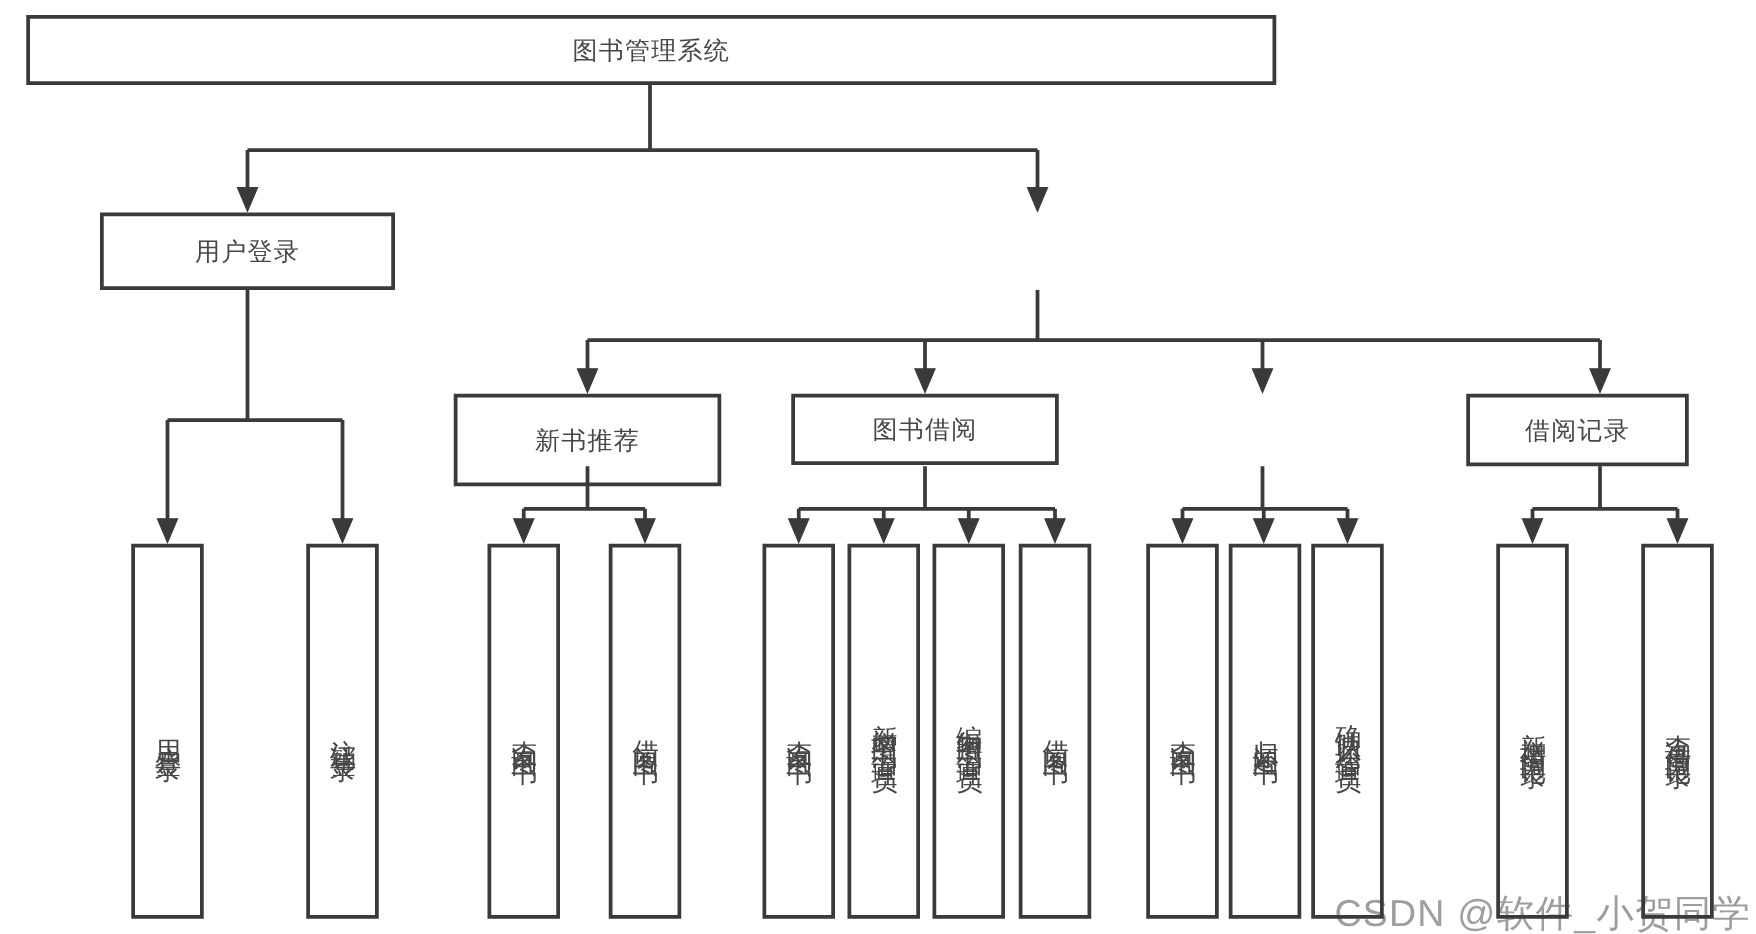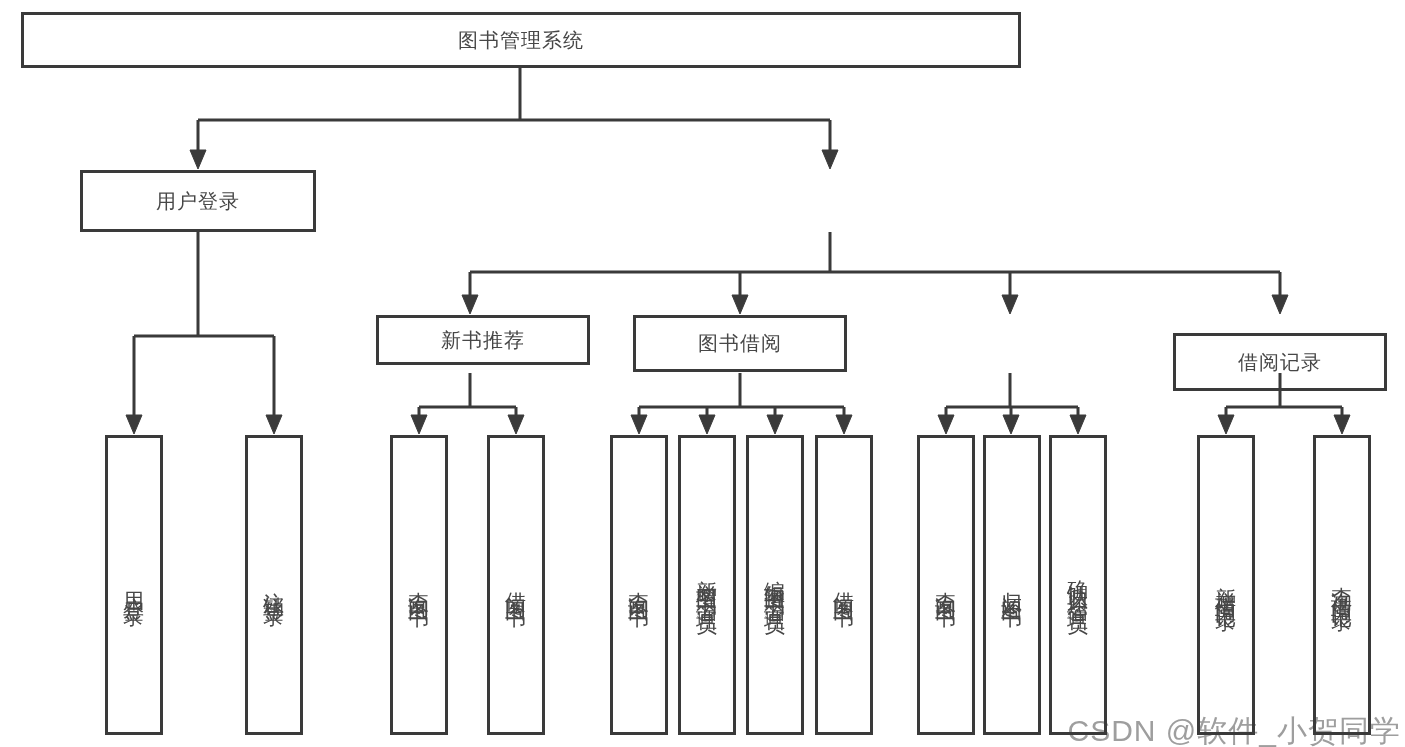--- a/index.html
+++ b/index.html
@@ -72,27 +72,27 @@
   <div class="watermark">CSDN @软件_小贺同学</div>
 
   <div class="node" style="left:21px;top:12px;width:1000px;height:56px">
     <span class="label">图书管理系统</span>
   </div>
 
   <div class="node" style="left:80px;top:170px;width:236px;height:62px">
     <span class="label">用户登录</span>
   </div>
 
-  <div class="node" style="left:376px;top:315px;width:214px;height:50px">
+  <div class="node" style="left:363px;top:315px;width:214px;height:74px">
     <span class="label">新书推荐</span>
   </div>
   <div class="node" style="left:633px;top:315px;width:214px;height:57px">
     <span class="label">图书借阅</span>
   </div>
-  <div class="node" style="left:1173px;top:333px;width:214px;height:58px">
+  <div class="node" style="left:1173px;top:315px;width:178px;height:58px">
     <span class="label">借阅记录</span>
   </div>
 
   <div class="node" style="left:105px;top:435px;width:58px;height:300px">
     <span class="label v">用户登录</span>
   </div>
   <div class="node" style="left:245px;top:435px;width:58px;height:300px">
     <span class="label v">注销登录</span>
   </div>
 

